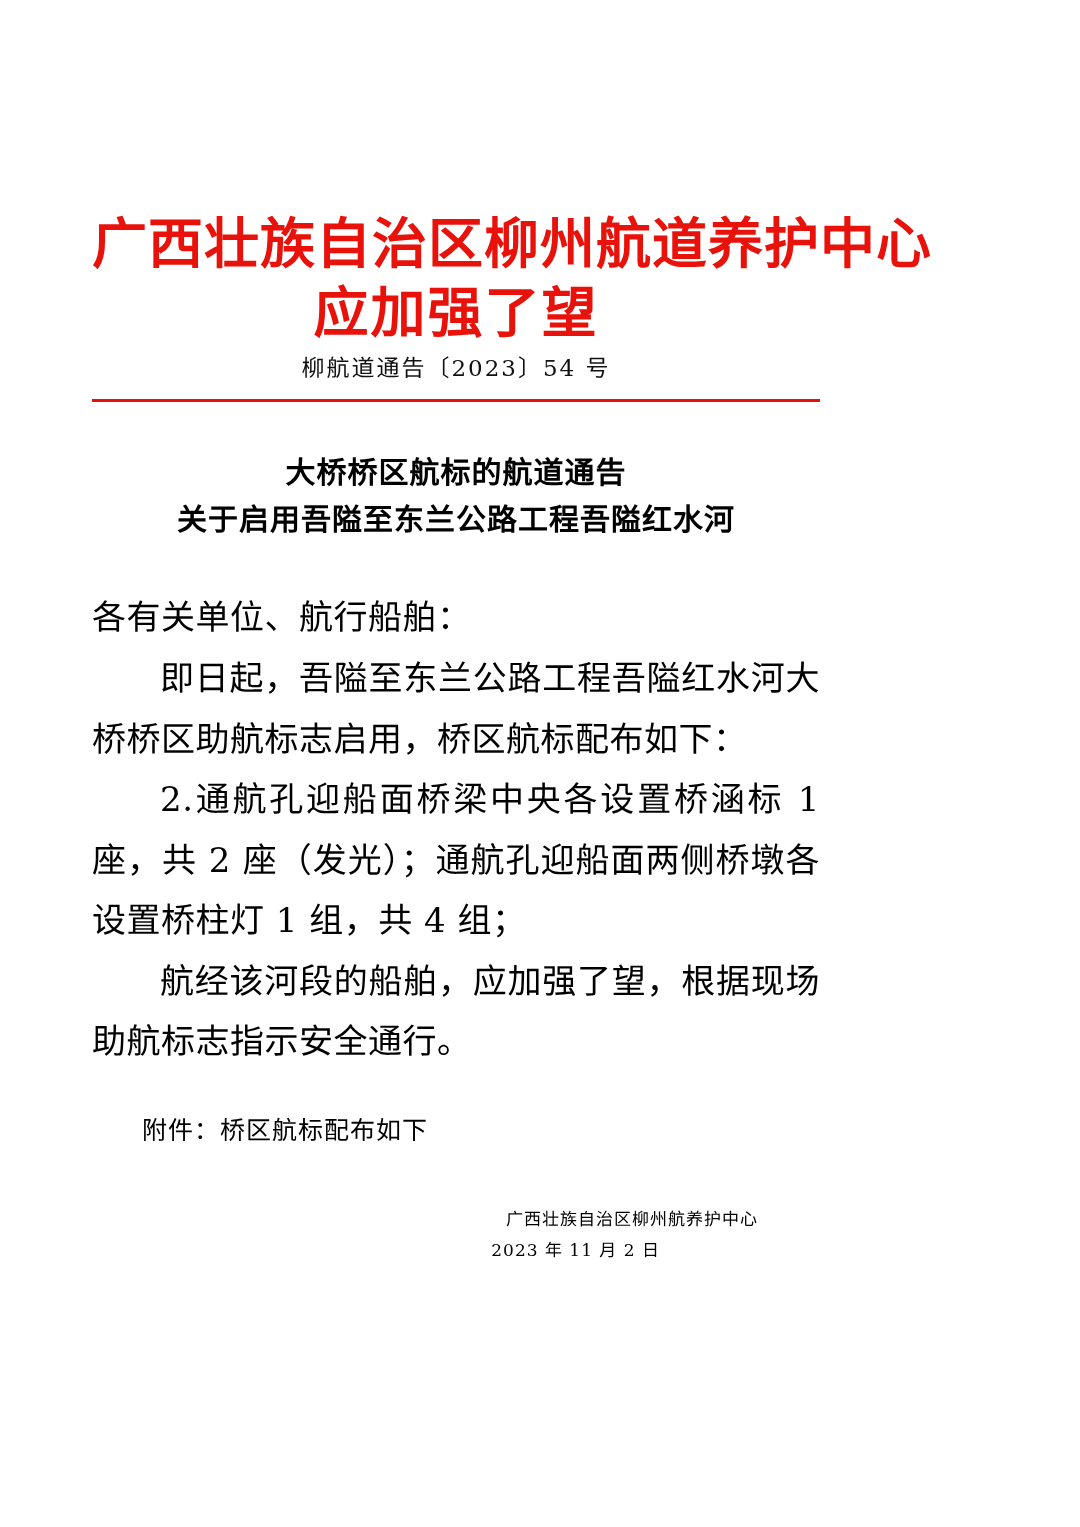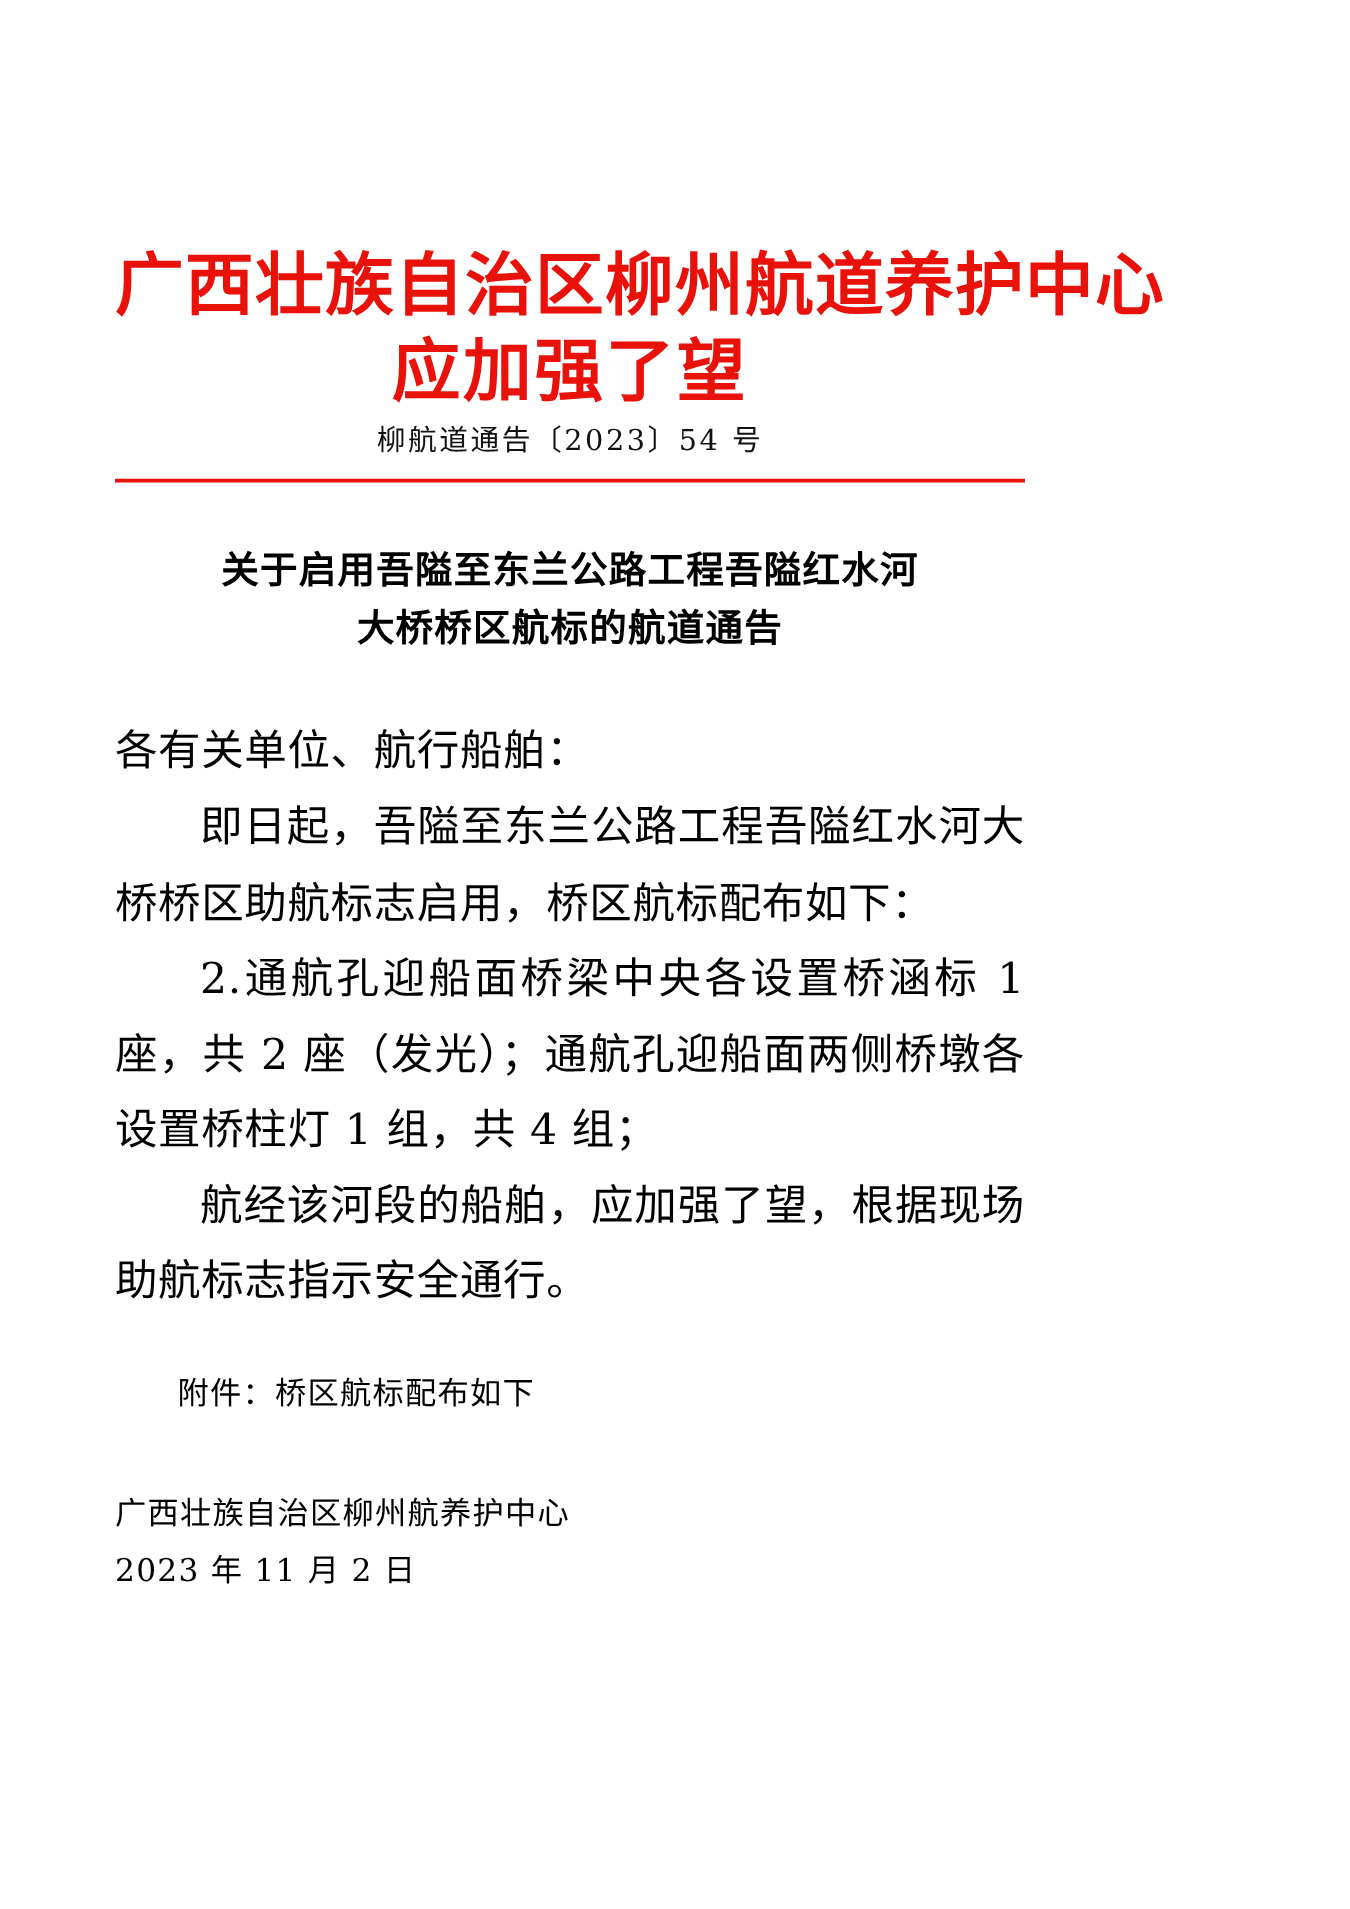--- a/index.html
+++ b/index.html
@@ -12,21 +12,21 @@
     height: 1527px;
     font-family: "DejaVu Serif", "Liberation Serif", serif;
     color: #000000;
     position: relative;
     overflow: hidden;
   }
   .page {
     width: 912px;
     height: 1527px;
     box-sizing: border-box;
-    padding: 0 92px;
+    padding: 16px 92px;
     position: relative;
   }
 
   
   .masthead {
     padding-top: 196px;
     text-align: center;
   }
   .masthead-line1 {
     color: #e8120b;
@@ -87,22 +87,22 @@
   .attachment {
     margin-top: 38px;
     font-size: 25px;
     text-indent: 2em;
     letter-spacing: 1px;
   }
 
   
   .signature {
     margin-top: 58px;
-    text-align: left;
-    font-size: 25px;
+    text-align: right;
+    font-size: 17px;
     line-height: 1.85;
     letter-spacing: 1px;
     padding-right: 62px;
   }
   .sig-date {
     padding-right: 98px;
   }
 </style>
 </head>
 <body>
@@ -111,22 +111,22 @@
 
   <div class="masthead">
     <div class="masthead-line1">广西壮族自治区柳州航道养护中心</div>
     <div class="masthead-line2">应加强了望</div>
   </div>
 
   <div class="docnum">柳航道通告〔2023〕54 号</div>
   <div class="red-rule"></div>
 
   <div class="doc-title">
+    <div>大桥桥区航标的航道通告</div>
     <div>关于启用吾隘至东兰公路工程吾隘红水河</div>
-    <div>大桥桥区航标的航道通告</div>
   </div>
 
   <div class="body-text">
     <p>各有关单位、航行船舶：</p>
     <p class="p-indent">即日起，吾隘至东兰公路工程吾隘红水河大桥桥区助航标志启用，桥区航标配布如下：</p>
     <p class="p-indent">2.通航孔迎船面桥梁中央各设置桥涵标 1 座，共 2 座（发光）；通航孔迎船面两侧桥墩各设置桥柱灯 1 组，共 4 组；</p>
     <p class="p-indent">航经该河段的船舶，应加强了望，根据现场助航标志指示安全通行。</p>
   </div>
 
   <div class="attachment">附件：桥区航标配布如下</div>

